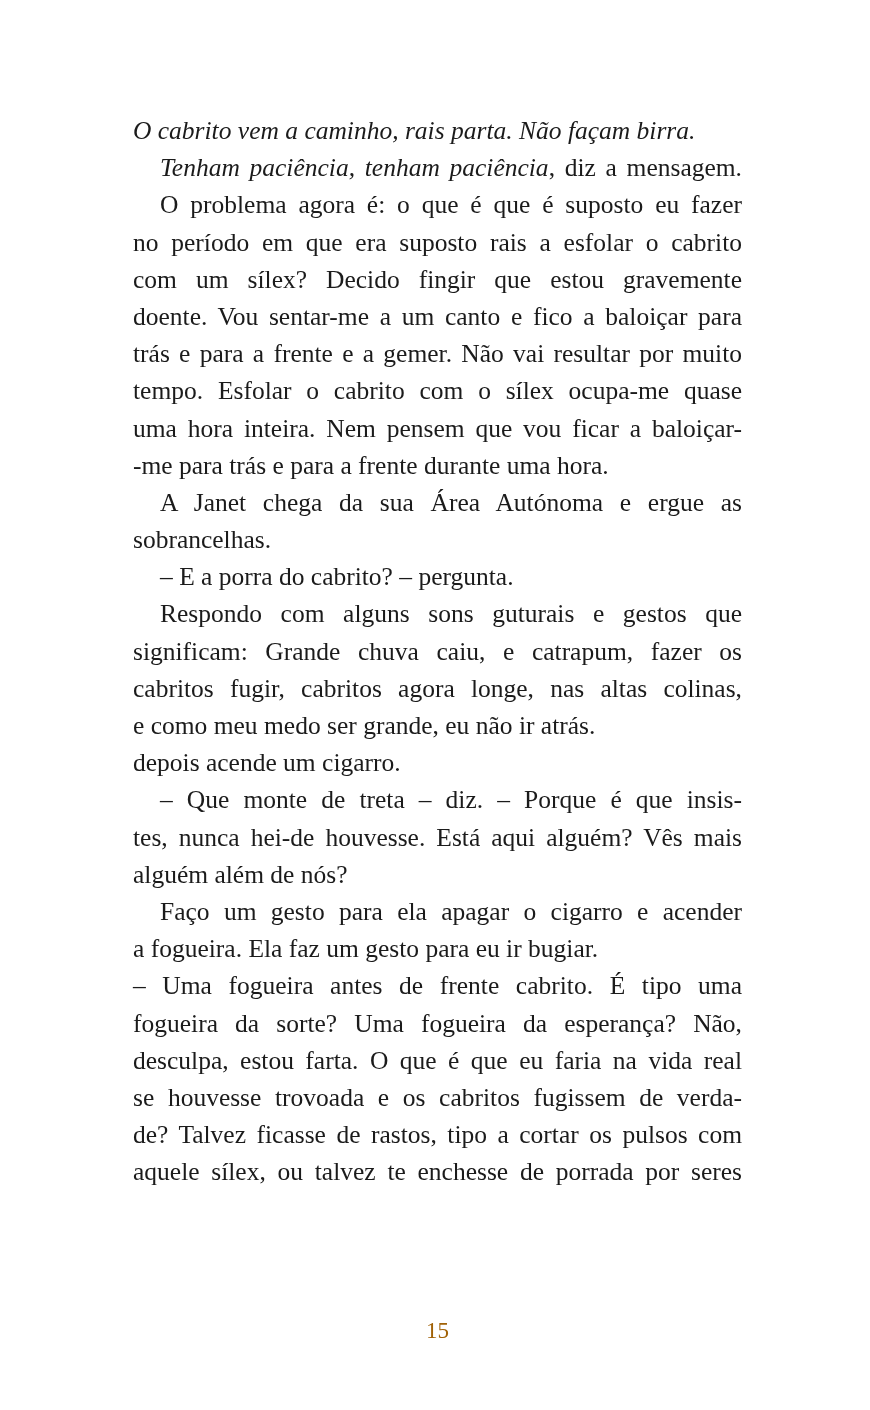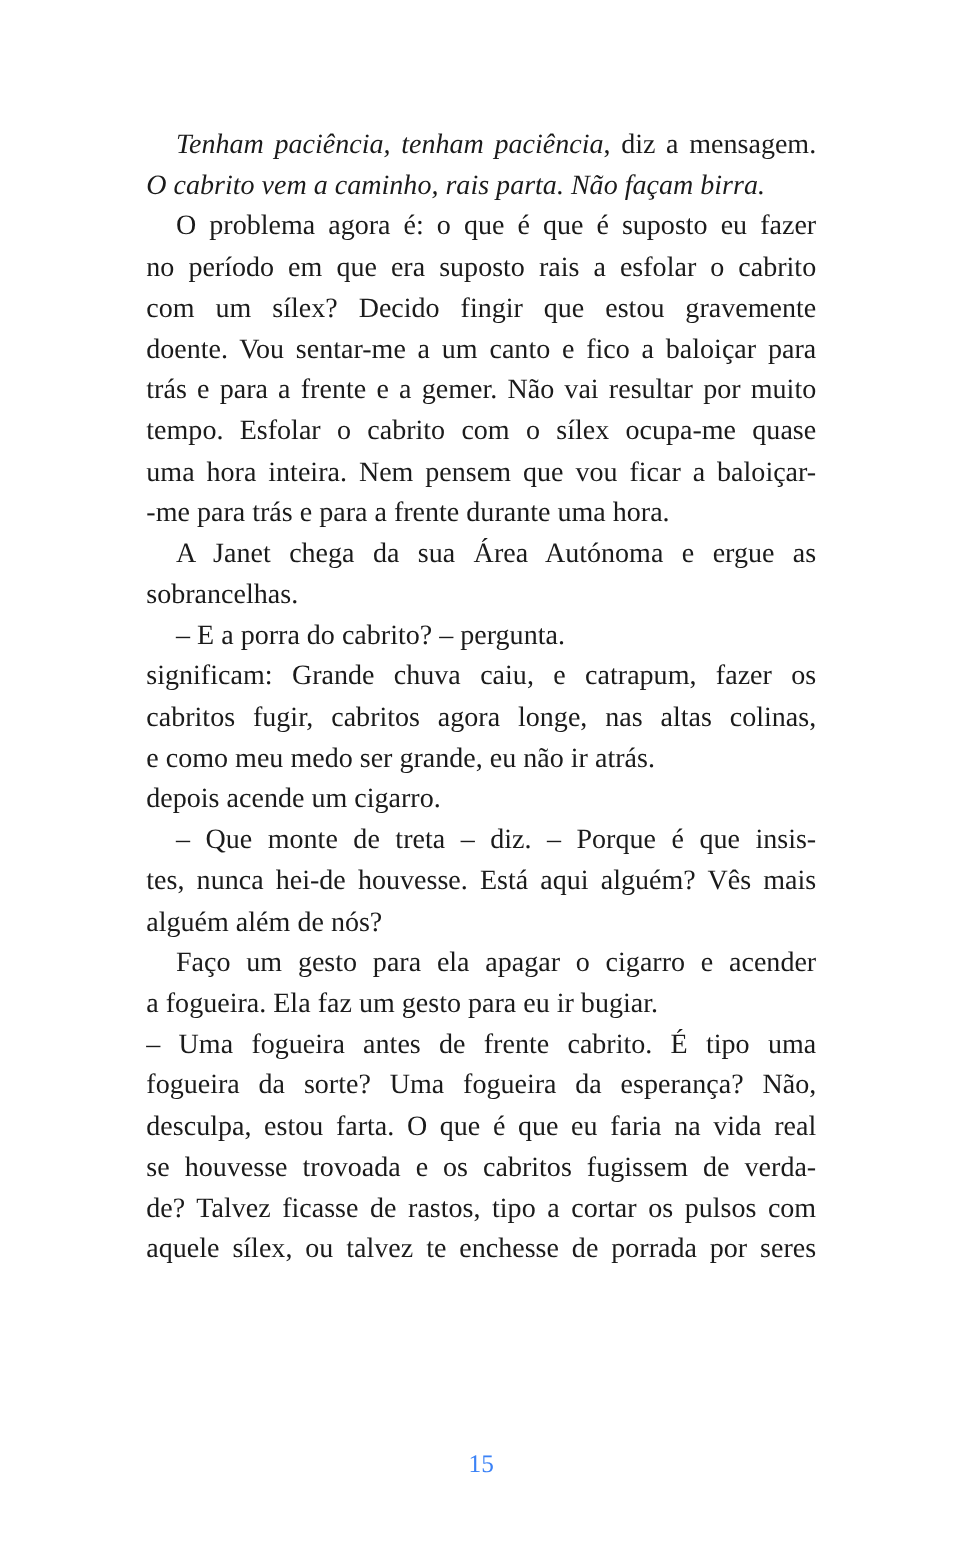--- a/index.html
+++ b/index.html
@@ -41,41 +41,42 @@
     font-style: italic;
   }
   .folio {
     position: absolute;
     left: 133px;
     width: 609px;
     top: 1316px;
     text-align: center;
     font-size: 23px;
     line-height: 30px;
-    color: #3b82f6;
+    color: #a16207;
   }
 </style>
 </head>
 <body>
 
 <div class="page">
   <div class="text-block">
+      <div class="line para-end"><span class="it">O cabrito vem a caminho, rais parta. Não façam birra.</span></div>
       <div class="line indent"><span class="it">Tenham paciência, tenham paciência</span><span>, diz a mensagem.</span></div>
-      <div class="line para-end"><span class="it">O cabrito vem a caminho, rais parta. Não façam birra.</span></div>
       <div class="line indent"><span>O problema agora é: o que é que é suposto eu fazer</span></div>
       <div class="line"><span>no período em que era suposto rais a esfolar o cabrito</span></div>
       <div class="line"><span>com um sílex? Decido fingir que estou gravemente</span></div>
       <div class="line"><span>doente. Vou sentar-me a um canto e fico a baloiçar para</span></div>
       <div class="line"><span>trás e para a frente e a gemer. Não vai resultar por muito</span></div>
       <div class="line"><span>tempo. Esfolar o cabrito com o sílex ocupa-me quase</span></div>
       <div class="line"><span>uma hora inteira. Nem pensem que vou ficar a baloiçar-</span></div>
       <div class="line para-end"><span>-me para trás e para a frente durante uma hora.</span></div>
       <div class="line indent"><span>A Janet chega da sua Área Autónoma e ergue as</span></div>
       <div class="line para-end"><span>sobrancelhas.</span></div>
       <div class="line indent para-end"><span>– E a porra do cabrito? – pergunta.</span></div>
+      <div class="line indent"><span>Respondo com alguns sons guturais e gestos que</span></div>
       <div class="line"><span>significam: Grande chuva caiu, e catrapum, fazer os</span></div>
       <div class="line"><span>cabritos fugir, cabritos agora longe, nas altas colinas,</span></div>
       <div class="line para-end"><span>e como meu medo ser grande, eu não ir atrás.</span></div>
       <div class="line para-end"><span>depois acende um cigarro.</span></div>
       <div class="line indent"><span>– Que monte de treta – diz. – Porque é que insis-</span></div>
       <div class="line"><span>tes, nunca hei-de houvesse. Está aqui alguém? Vês mais</span></div>
       <div class="line para-end"><span>alguém além de nós?</span></div>
       <div class="line indent"><span>Faço um gesto para ela apagar o cigarro e acender</span></div>
       <div class="line para-end"><span>a fogueira. Ela faz um gesto para eu ir bugiar.</span></div>
       <div class="line"><span>– Uma fogueira antes de frente cabrito. É tipo uma</span></div>

